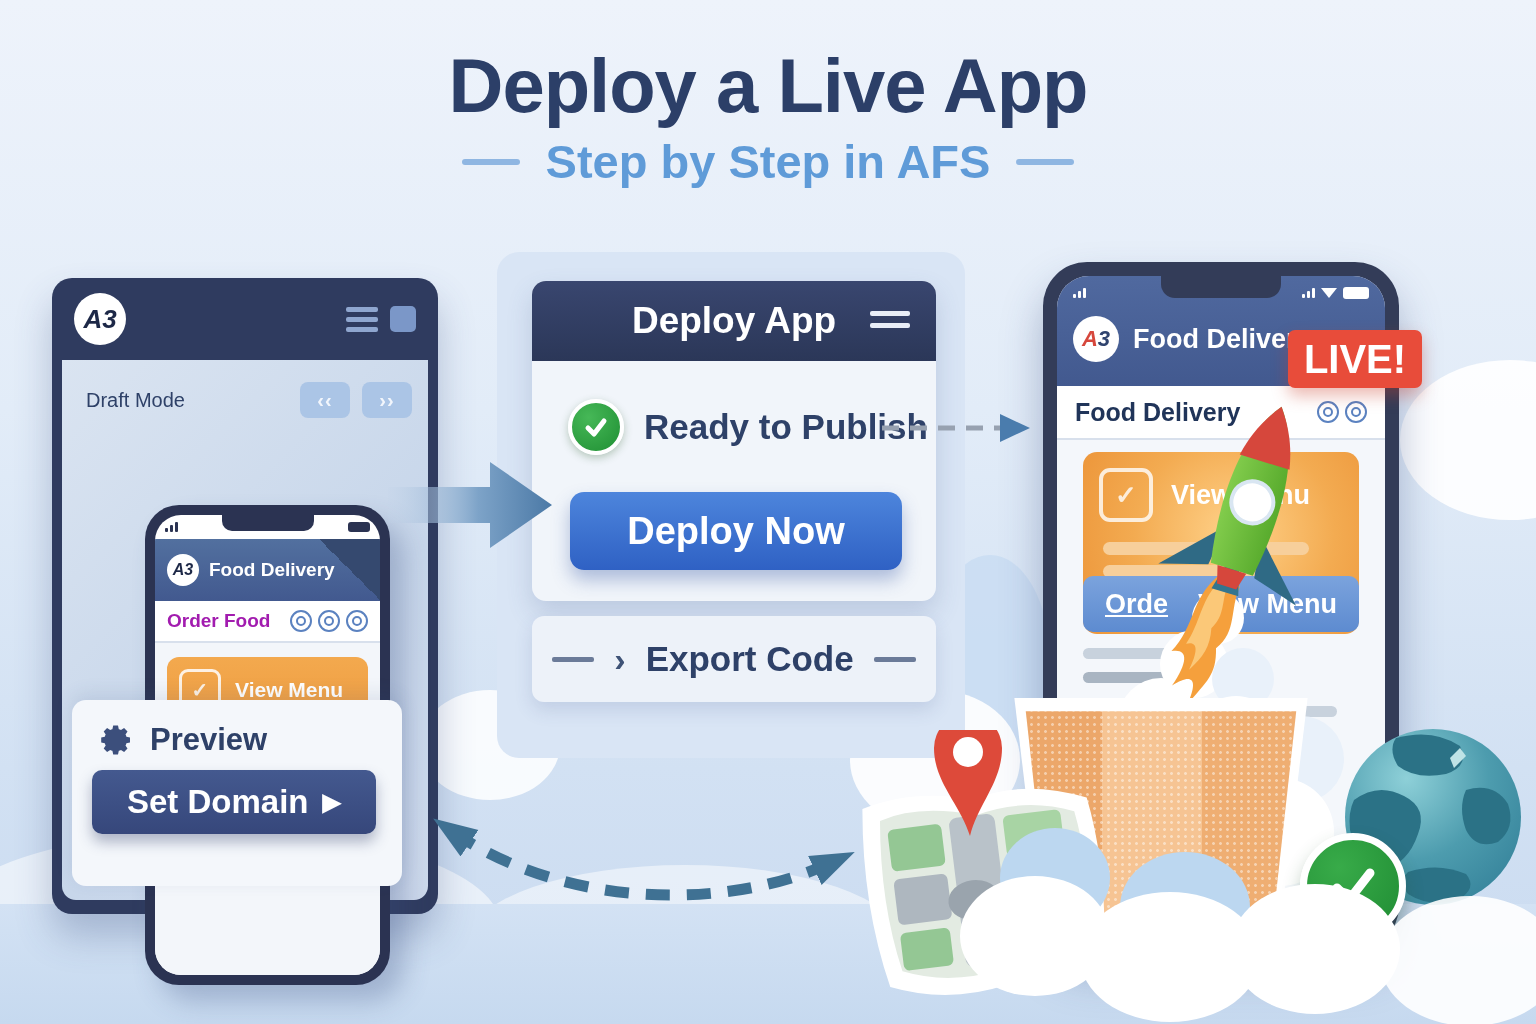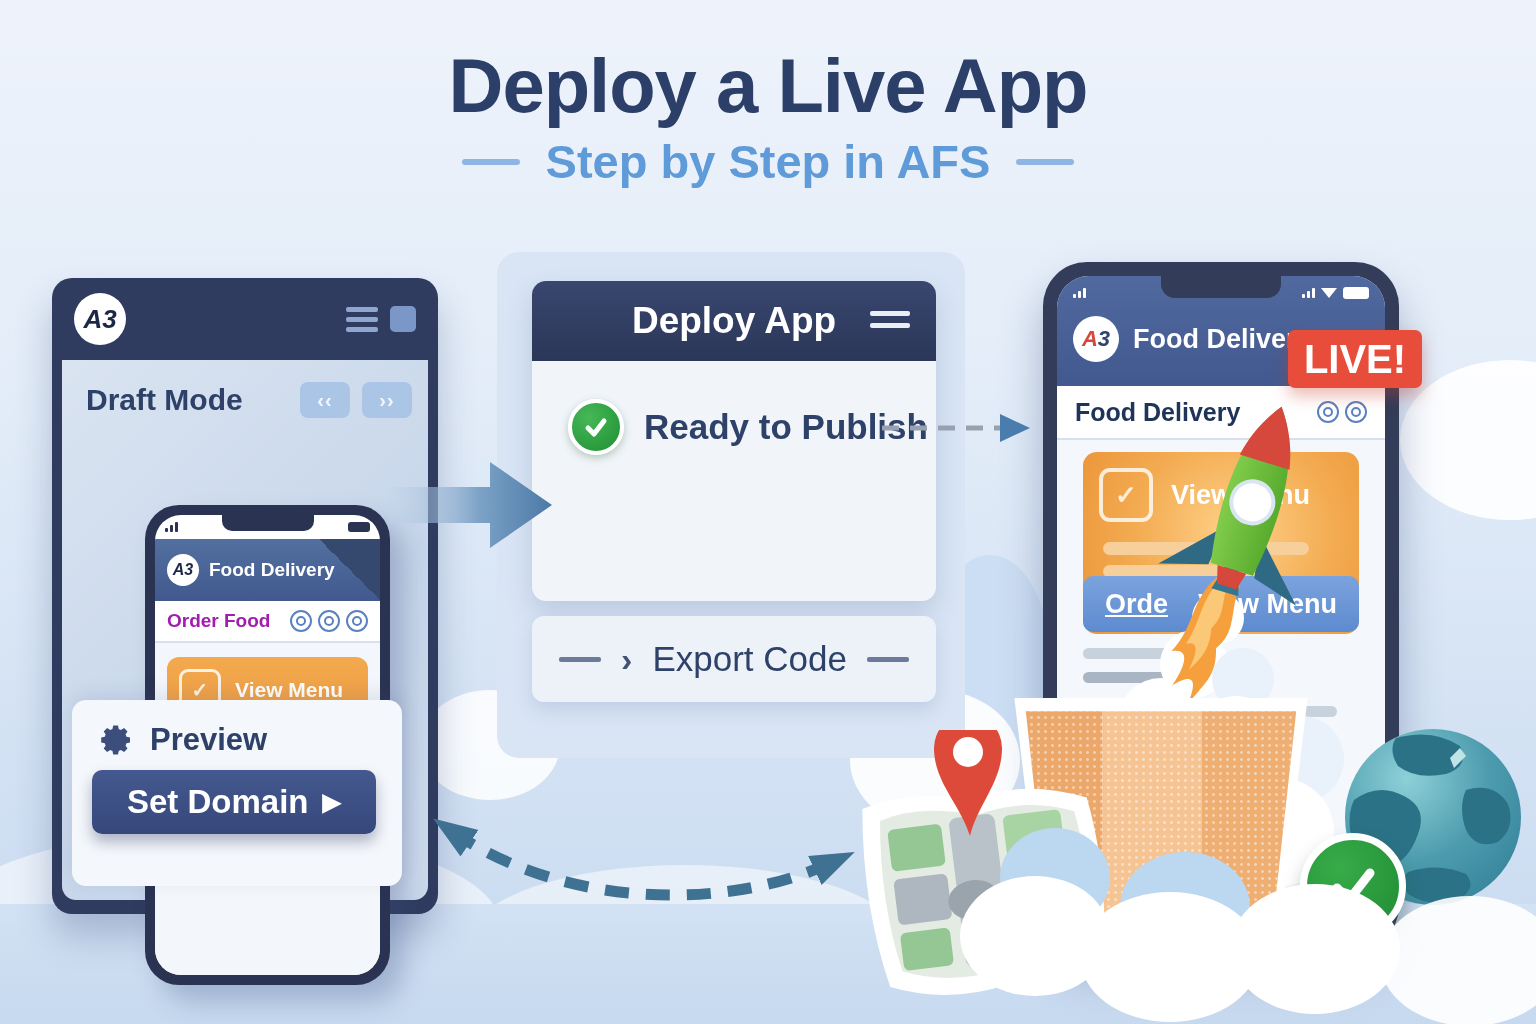--- a/index.html
+++ b/index.html
@@ -30,21 +30,21 @@
   .studio-name .light{font-weight:400;color:#e6ecf7;margin-left:8px;}
   .studio-icons{margin-left:auto;display:flex;align-items:center;gap:12px;}
   .hamburger{display:flex;flex-direction:column;gap:5px;}
   .hamburger i{display:block;width:32px;height:5px;border-radius:2px;background:#8fa6cf;}
   .sq-icon{width:26px;height:26px;border-radius:5px;background:#7b97c8;}
   .studio-body{position:absolute;left:10px;right:10px;top:82px;bottom:14px;
     background:linear-gradient(135deg,#dae4f1 0%,#c7d6ea 60%,#cdd9ec 100%);
     border-radius:0 0 14px 14px;}
   .draft-row{position:absolute;left:24px;right:16px;top:20px;height:40px;
     display:flex;align-items:center;}
-  .draft-label{font-size:30px;font-weight:700;color:#2e4168;}
+  .draft-label{font-size:20px;font-weight:400;color:#2e4168;}
   .nav-btns{margin-left:auto;display:flex;gap:12px;}
   .nav-btn{width:50px;height:36px;border-radius:8px;background:#abc5e6;border:none;
     color:#f2f6fc;font-size:20px;font-weight:700;display:flex;align-items:center;
     justify-content:center;cursor:pointer;letter-spacing:1px;}
 
   
   .phone-l{position:absolute;left:83px;top:145px;width:225px;height:460px;
     background:#2b3352;border-radius:34px;box-shadow:14px 16px 26px rgba(60,80,130,.30);
     padding:10px;}
   .phone-l-screen{position:relative;width:100%;height:100%;background:#fff;
@@ -123,21 +123,21 @@
   .status-label{font-size:35px;font-weight:700;color:#2e4168;}
   .deploy-now{position:absolute;left:38px;top:211px;width:332px;height:78px;border:none;
     border-radius:14px;background:linear-gradient(180deg,#4d85dc 0%,#2f61c4 100%);
     color:#fff;font-weight:700;font-size:38px;cursor:pointer;
     box-shadow:0 10px 18px rgba(45,80,160,.35);}
   .export-card{position:absolute;left:35px;top:364px;width:404px;height:86px;border-radius:12px;
     background:#edf2f9;box-shadow:0 8px 18px rgba(70,90,140,.16);cursor:pointer;
     display:flex;align-items:center;justify-content:center;gap:20px;}
   .export-dash{width:42px;height:5px;border-radius:2px;background:#6b7b99;}
   .export-chev{font-size:34px;font-weight:700;color:#3f5377;}
-  .export-label{font-size:35px;font-weight:400;color:#2e4168;}
+  .export-label{font-size:35px;font-weight:700;color:#2e4168;}
 
   
   .dash-arrow{position:absolute;left:878px;top:404px;z-index:3;}
 
   
   .phone-r{position:absolute;left:1043px;top:262px;width:328px;height:660px;
     background:#333c58;border-radius:44px;box-shadow:0 24px 40px rgba(50,70,120,.35);
     padding:14px;z-index:2;}
   .phone-r-screen{position:relative;width:100%;height:100%;background:#f4f7fb;
     border-radius:32px;overflow:hidden;}
@@ -328,20 +328,21 @@
           </span>
       </div>
       <div class="status-row">
         <span class="check-circle">
           <svg width="26" height="26" viewBox="0 0 26 26">
               <path d="M5 14 L11 20 L21 7" fill="none" stroke="#fff" stroke-width="5" stroke-linecap="round" stroke-linejoin="round"></path>
             </svg>
         </span>
         <span class="status-label">Ready to Publish</span>
       </div>
+      <button class="deploy-now">Deploy Now</button>
     </div>
     <div class="export-card">
       <span class="export-dash"></span>
       <span class="export-chev">›</span>
       <span class="export-label">Export Code</span>
       <span class="export-dash"></span>
     </div>
   </section>
 
   <svg class="dash-arrow" width="160" height="48" viewBox="0 0 160 48">

